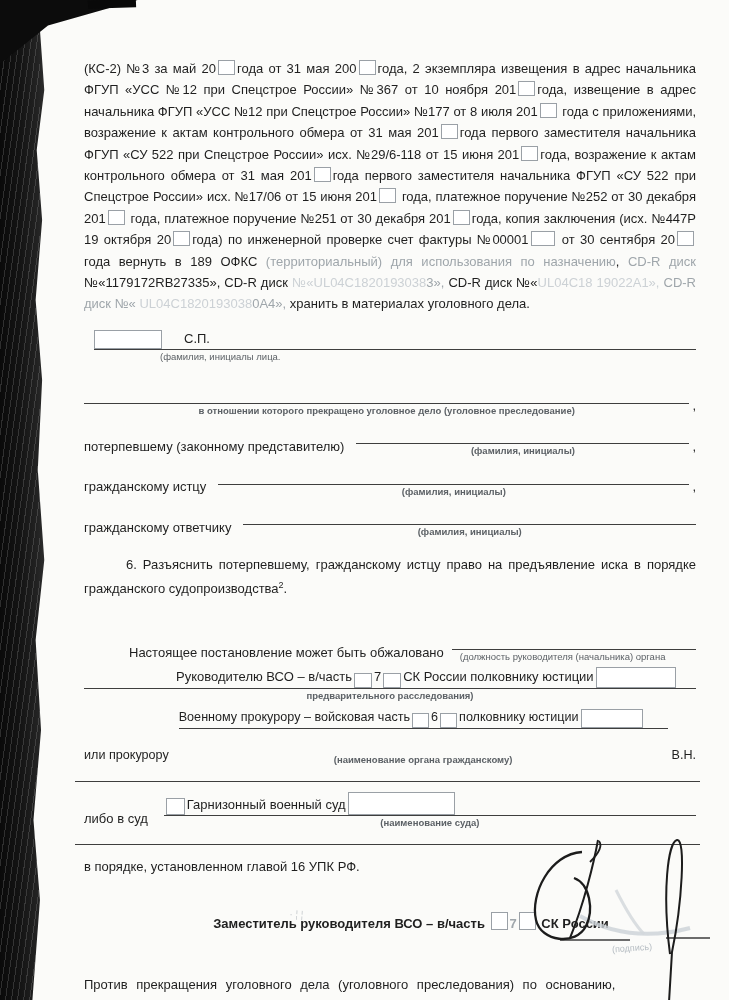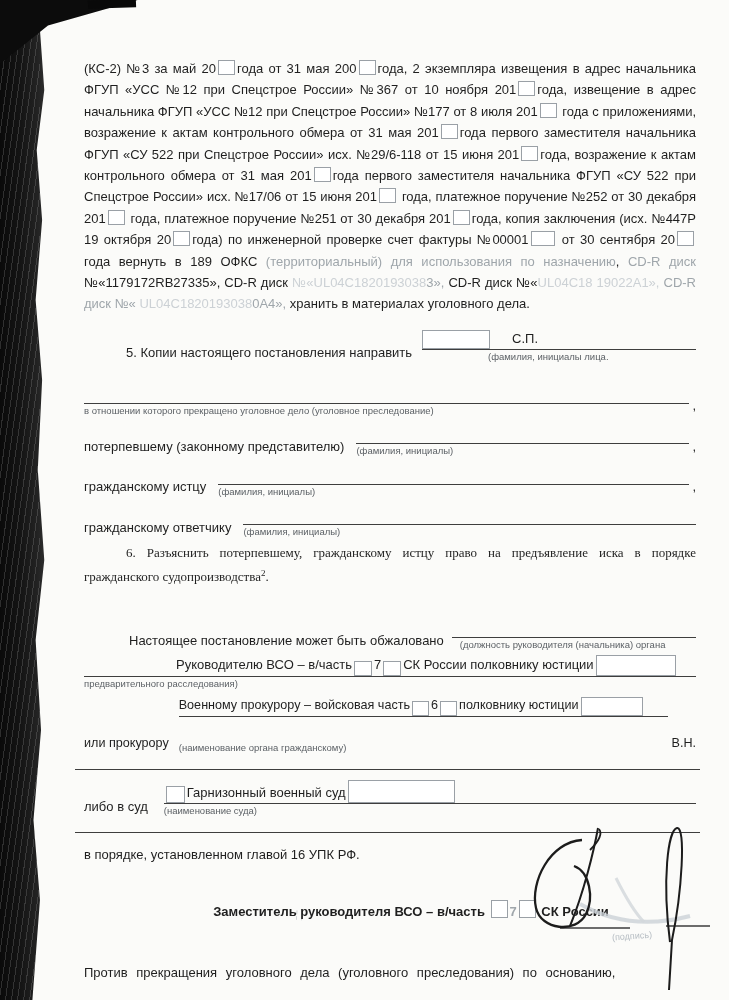--- a/index.html
+++ b/index.html
@@ -22,36 +22,36 @@
            vertical-align:-2px;margin:0 2px;}
   .seg-text{}
   .dim{color:#9fa6ab;}
   .faded{color:#ccd1d5;}
   .bold{font-weight:bold;}
 
   .frow{display:flex;align-items:flex-end;}
   .fld{display:flex;flex-direction:column;flex:1;min-width:0;}
   .fld-line{border-bottom:1.5px solid #3e3e3e;display:flex;align-items:flex-end;white-space:nowrap;}
   .cap{font-size:9.5px;line-height:12px;color:#5c6166;margin-top:1px;white-space:nowrap;}
-  .cap.center{}
+  .cap.center{text-align:center;font-weight:bold;}
   .tail-comma{margin-left:3px;}
   .wline{border-bottom:1.5px solid #3e3e3e;margin-left:-9px;margin-right:-4px;}
   .fbox{display:inline-block;background:#fff;border:1px solid #9aa0a6;vertical-align:bottom;}
 
   .row5{margin-top:13px;}
   .row5 .lbl{padding-left:42px;white-space:nowrap;}
   .row5 .fld{margin-left:10px;}
   .row5 .fld-line{justify-content:flex-start;gap:16px;}
   .row5 .cap{padding-left:66px;}
 
   .subject{margin-top:18px;}
   .group3 .frow{margin-top:5px;}
   .group3 .fld{margin-left:12px;}
 
-  .item6{margin-top:4px;text-indent:42px;text-align:justify;font-family:Liberation Serif, serif;}
+  .item6{margin-top:16px;text-indent:42px;text-align:justify;}
 
   .appeal-intro{margin-top:28px;}
   .appeal-intro .lbl{padding-left:45px;white-space:nowrap;}
   .appeal-intro .fld{margin-left:8px;}
   .appeal-intro .cap{padding-left:8px;}
 
   .head-row{margin-top:3px;}
   .head-row .fld-line{padding-left:92px;}
   .proc-row{margin-top:5px;font-size:12.6px;}
   .proc-row .lbl{white-space:nowrap;}
@@ -80,21 +80,20 @@
 <div class="scan-edge"></div>
 <div class="scan-corner"></div>
 <div class="scan-topmark"></div>
 <div class="smudge">· ¦ ¦</div>
 
 <div class="content">
 
   <div class="para"><span class="seg-text">(КС-2) №3 за май 20</span><span class="seg-box"></span><span class="seg-text">года от 31 мая 200</span><span class="seg-box"></span><span class="seg-text">года, 2 экземпляра извещения в адрес начальника ФГУП «УСС №12 при Спецстрое России» №367 от 10 ноября 201</span><span class="seg-box"></span><span class="seg-text">года, извещение в адрес начальника ФГУП «УСС №12 при Спецстрое России» №177 от 8 июля 201</span><span class="seg-box"></span><span class="seg-text"> года с приложениями, возражение к актам контрольного обмера от 31 мая 201</span><span class="seg-box"></span><span class="seg-text">года первого заместителя начальника ФГУП «СУ 522 при Спецстрое России» исх. №29/6-118 от 15 июня 201</span><span class="seg-box"></span><span class="seg-text">года, возражение к актам контрольного обмера от 31 мая 201</span><span class="seg-box"></span><span class="seg-text">года первого заместителя начальника ФГУП «СУ 522 при Спецстрое России» исх. №17/06 от 15 июня 201</span><span class="seg-box"></span><span class="seg-text"> года, платежное поручение №252 от 30 декабря 201</span><span class="seg-box"></span><span class="seg-text"> года, платежное поручение №251 от 30 декабря 201</span><span class="seg-box"></span><span class="seg-text">года, копия заключения (исх. №447Р 19 октября 20</span><span class="seg-box"></span><span class="seg-text">года) по инженерной проверке счет фактуры №00001</span><span class="seg-box" style="width: 22px;"></span><span class="seg-text"> от 30 сентября 20</span><span class="seg-box"></span><span class="seg-text"> года вернуть в 189 ОФКС </span><span class="seg-text dim">(территориальный) для использования по назначению</span><span class="seg-text">, </span><span class="seg-text dim">CD-R диск </span><span class="seg-text">№«1179172RB27335», CD-R диск </span><span class="seg-text faded">№«UL04C1820193038</span><span class="seg-text dim">3», </span><span class="seg-text">CD-R диск №«</span><span class="seg-text faded">UL04C18 19022A1», </span><span class="seg-text dim">CD-R диск №« </span><span class="seg-text faded">UL04C1820193038</span><span class="seg-text dim">0A4», </span><span class="seg-text">хранить в материалах уголовного дела.</span></div>
 
   <div class="frow row5">
-    <span class="lbl">5. Копии настоящего постановления направить</span>
     <span class="fld">
       <span class="fld-line">
           <span class="fbox" style="width:66px;height:17px;"></span>
           <span style="margin-left:6px;">С.П.</span>
         </span>
       <span class="cap">(фамилия, инициалы лица.</span>
     </span>
   </div>
 
   <div class="frow subject">

